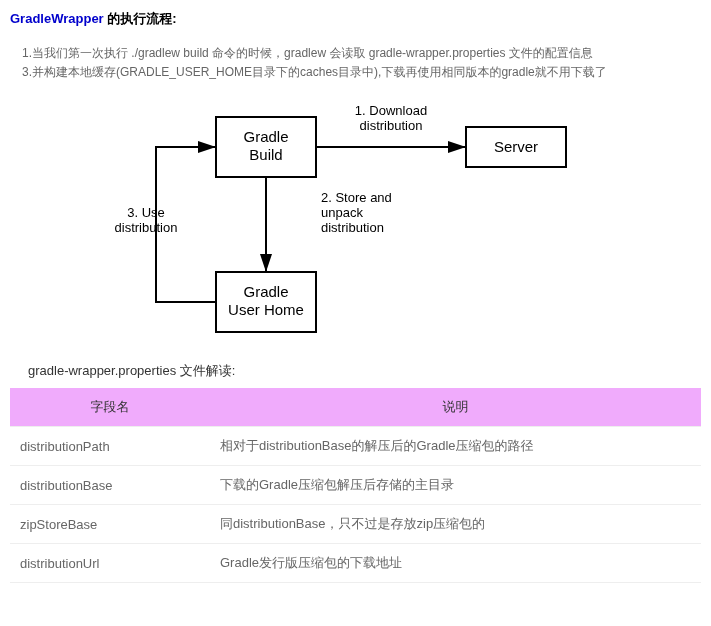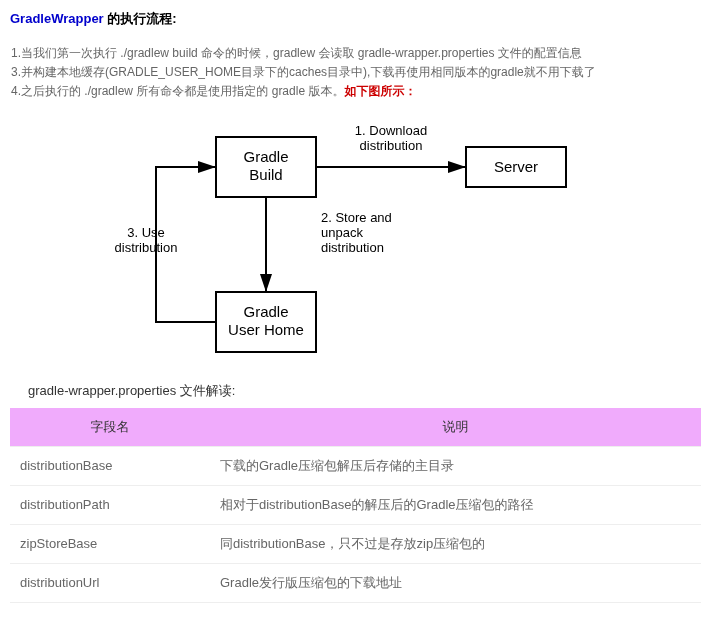--- a/index.html
+++ b/index.html
@@ -10,21 +10,21 @@
       color: #333;
       width: 691px;
     }
     .title {
       font-weight: bold;
       margin-bottom: 16px;
     }
     .title .blue { color: #0000cc; }
     .title .black { color: #000; }
     .step-list {
-      margin: 5px 0 15px 1px;
+      margin: 5px 0 15px 12px;
     }
     .step-list div {
       color: #666;
       line-height: 1.6;
       font-size: 12px;
     }
     .step-list .red-text { color: #cc0000; font-weight: bold; }
     .diagram-container {
       margin: 15px 0;
       display: flex;
@@ -59,23 +59,20 @@
 </head>
 <body>
 
 <div class="title">
   <span class="blue">GradleWrapper</span><span class="black"> 的执行流程:</span>
 </div>
 
 <div class="step-list">
   <div>1.当我们第一次执行 ./gradlew build 命令的时候，gradlew 会读取 gradle-wrapper.properties 文件的配置信息</div>
   <div>3.并构建本地缓存(GRADLE_USER_HOME目录下的caches目录中),下载再使用相同版本的gradle就不用下载了</div>
-  <div>
-    <span>4.之后执行的 ./gradlew 所有命令都是使用指定的 gradle 版本。</span><span class="red-text">如下图所示：</span>
-  </div>
 </div>
 
 <div class="diagram-container">
   <svg width="500" height="250">
     <defs>
       <marker id="arrow" markerWidth="10" markerHeight="10" refX="9" refY="3" orient="auto">
         <path d="M0,0 L0,6 L9,3 z" fill="#000"></path>
       </marker>
     </defs>
 
@@ -109,26 +106,26 @@
 
 <table>
   <thead>
     <tr>
       <th>字段名</th>
       <th>说明</th>
     </tr>
   </thead>
   <tbody>
     <tr>
+      <td>distributionPath</td>
+      <td>相对于distributionBase的解压后的Gradle压缩包的路径</td>
+    </tr>
+    <tr>
       <td>distributionBase</td>
       <td>下载的Gradle压缩包解压后存储的主目录</td>
-    </tr>
-    <tr>
-      <td>distributionPath</td>
-      <td>相对于distributionBase的解压后的Gradle压缩包的路径</td>
     </tr>
     <tr>
       <td>zipStoreBase</td>
       <td>同distributionBase，只不过是存放zip压缩包的</td>
     </tr>
     <tr>
       <td>distributionUrl</td>
       <td>Gradle发行版压缩包的下载地址</td>
     </tr>
   </tbody>

